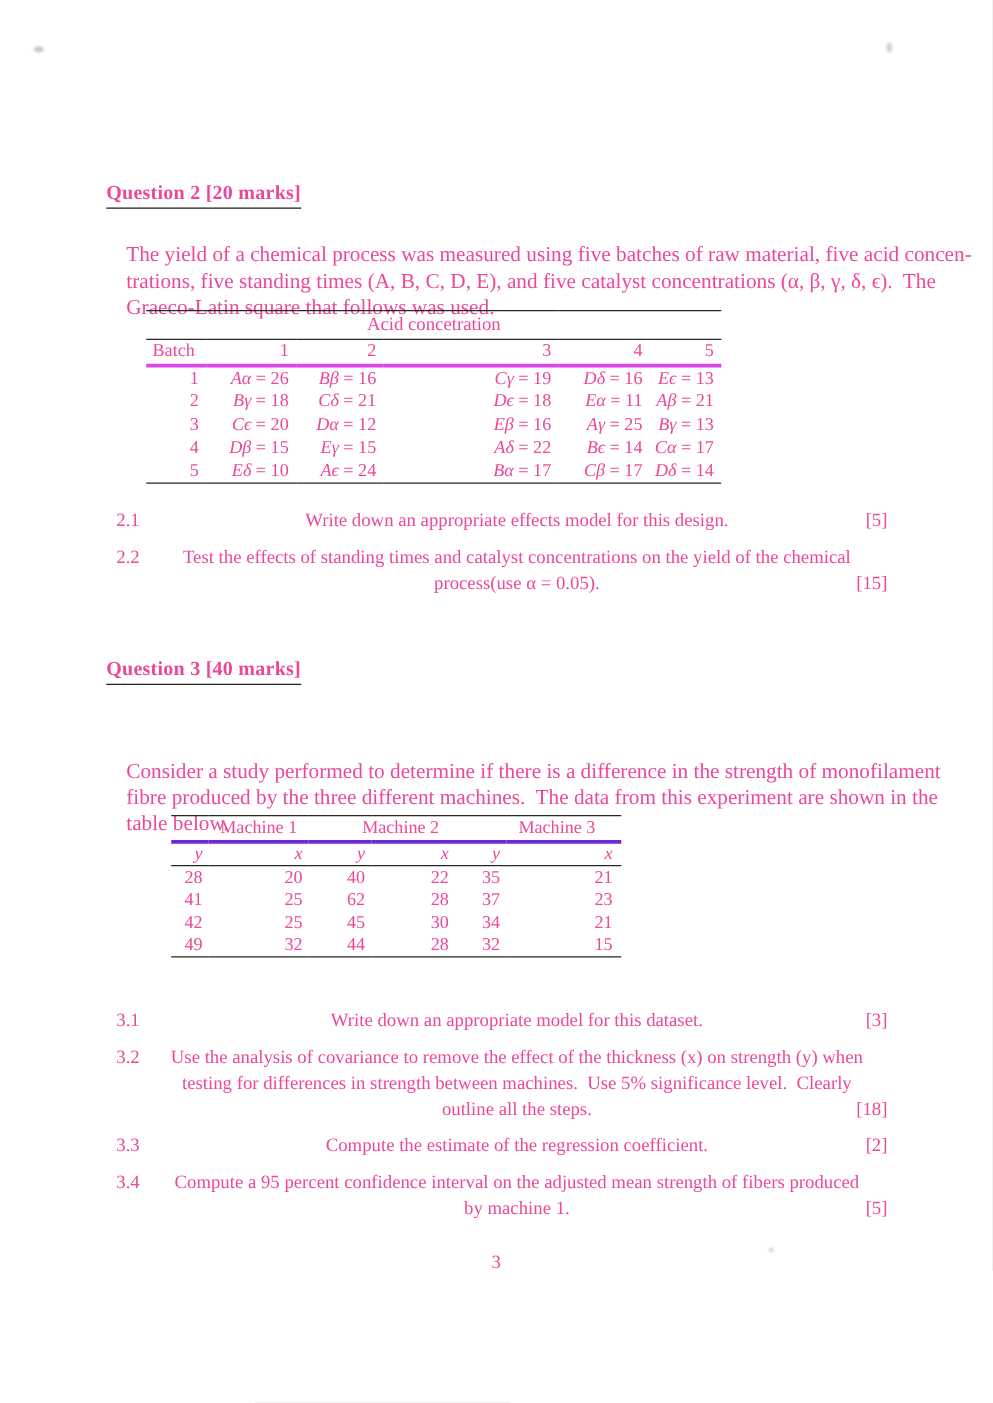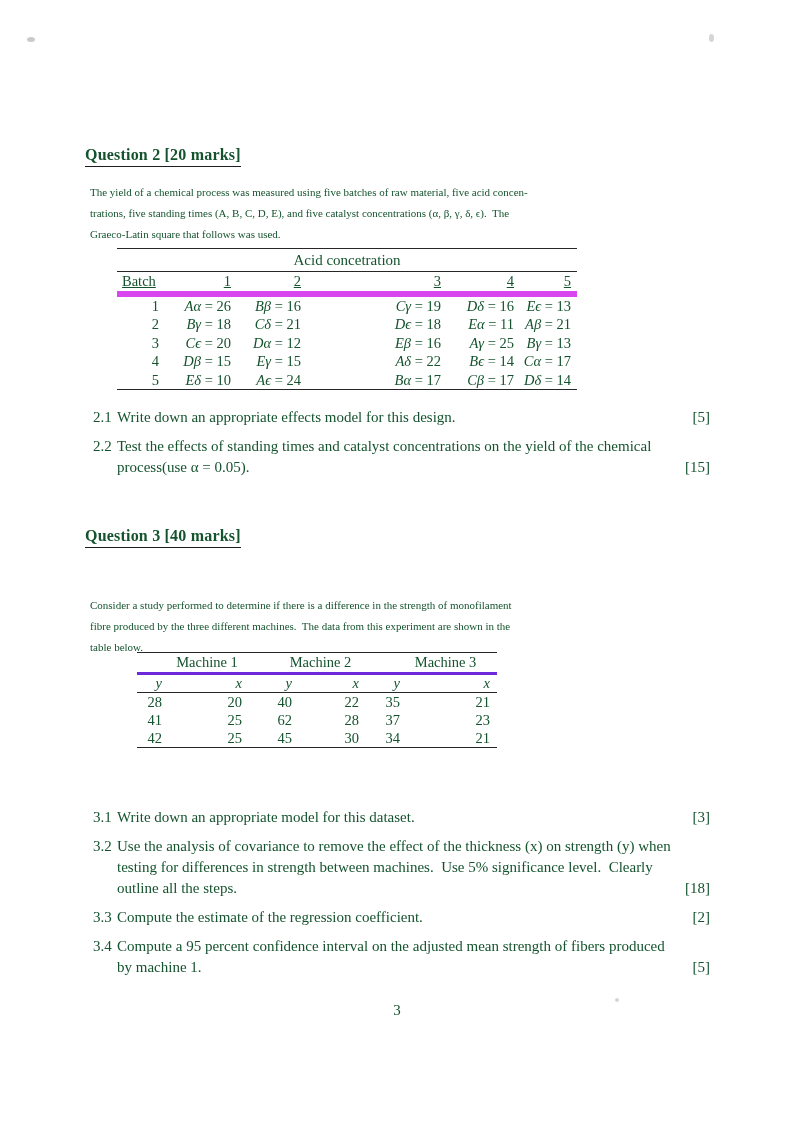--- a/index.html
+++ b/index.html
@@ -4,47 +4,47 @@
 <style>
   html, body { margin: 0; padding: 0; background: #e8e8e8; }
   .page {
     position: relative;
     width: 794px;
     height: 1122px;
     margin: 0 auto;
     background: #ffffff;
     overflow: hidden;
     font-family: "Liberation Serif", "DejaVu Serif", serif;
-    color: #14532d;
+    color: #ec4899;
   }
   .abs { position: absolute; }
 
   
   .qhead {
     display: inline-block;
     margin: 0;
     font-size: 16px;
     font-weight: bold;
     line-height: 18px;
     border-bottom: 1.3px solid #1d1d1d;
     padding-bottom: 2px;
     letter-spacing: 0.2px;
   }
 
   
   .intro {
-    margin: 5px;
-    font-size: 11px;
+    margin: 16px;
+    font-size: 17px;
     line-height: 21px;
     white-space: pre;
   }
 
   
   .items { font-size: 15px; line-height: 21px; width: 625px; }
-  .item  { position: relative; padding-left: 32px; margin-bottom: 8px; }
+  .item  { position: relative; padding-left: 32px; margin-bottom: 8px; text-align: center; }
   .item .num   { position: absolute; left: 8px; top: 0; }
   .item .itext { display: block; white-space: pre; }
   .item .mark  { position: absolute; right: 0; bottom: 0; }
 
   
   table {
     border-collapse: collapse;
     table-layout: fixed;
     font-size: 14.5px;
     border-top: 1.2px solid #262626;
@@ -54,22 +54,21 @@
   th, td { padding: 0; font-weight: normal; }
   .mvar, td i { font-style: italic; text-align: right; }
 
   #table1 { width: 460px; }
   #table1 .caption-row th {
     text-align: center; font-size: 15px; line-height: 22px;
     border-bottom: 1px solid #262626;
   }
   #table1 .cols th {
     text-align: right; padding-right: 6px; line-height: 19px;
-    border-bottom: 6px solid #d946ef;
-    text-decoration: underline;
+    border-bottom: 3px solid #d946ef;
   }
   #table1 .cols th.first { text-align: left; padding-left: 5px; padding-right: 0; }
   #table1 tbody td { text-align: right; padding-right: 6px; line-height: 18.4px; }
 
   #table2 { width: 360px; }
   #table2 .mgroups th {
     text-align: center; padding-left: 30px; line-height: 19px;
     border-bottom: 3px solid #6d28d9;
   }
   #table2 .subhead th {
@@ -235,20 +234,28 @@
           <td>23</td>
         </tr>
         <tr>
           <td>42</td>
           <td>25</td>
           <td>45</td>
           <td>30</td>
           <td>34</td>
           <td>21</td>
         </tr>
+        <tr>
+          <td>49</td>
+          <td>32</td>
+          <td>44</td>
+          <td>28</td>
+          <td>32</td>
+          <td>15</td>
+        </tr>
       </tbody>
   </table>
 
   <div class="items abs" style="left:85px; top:807px;">
     <div class="item">
       <span class="num">3.1</span>
       <span class="itext">Write down an appropriate model for this dataset.</span>
       <span class="mark">[3]</span>
     </div>
     <div class="item">

